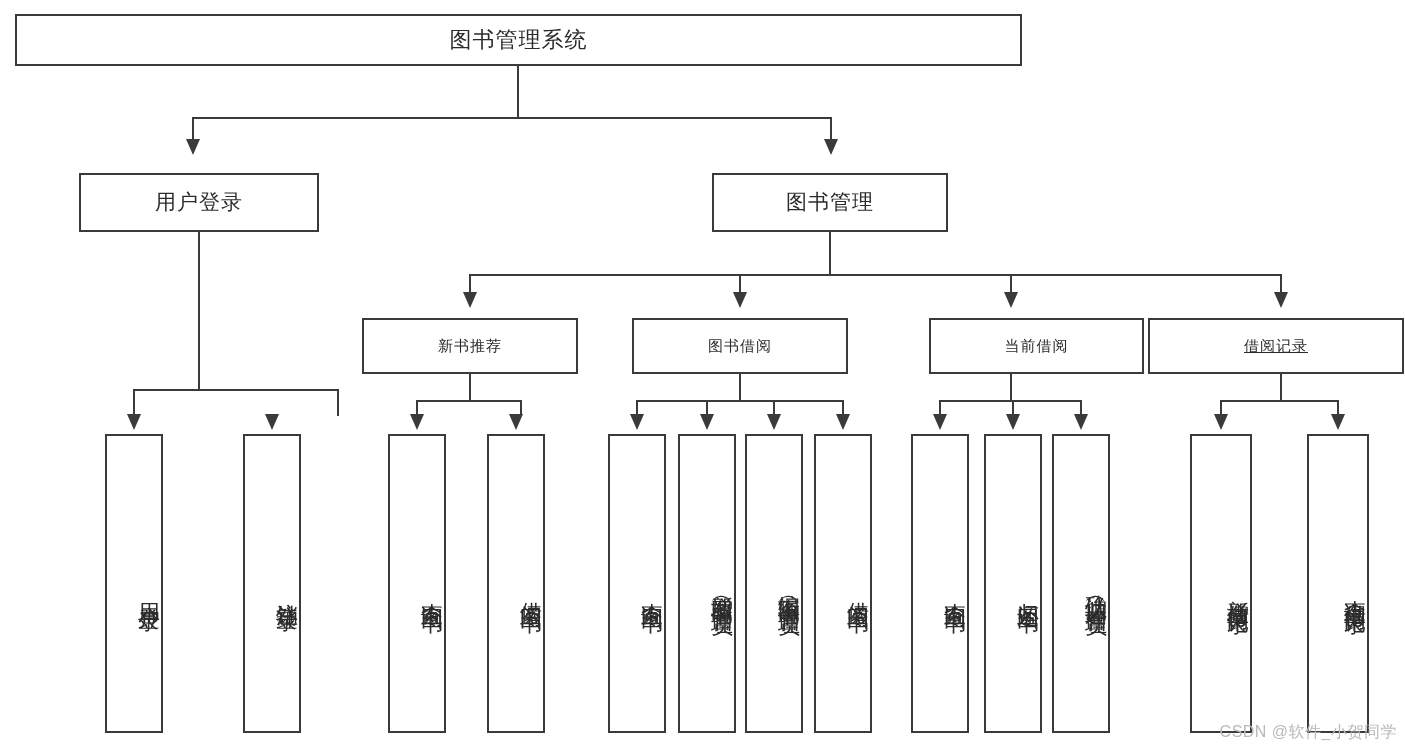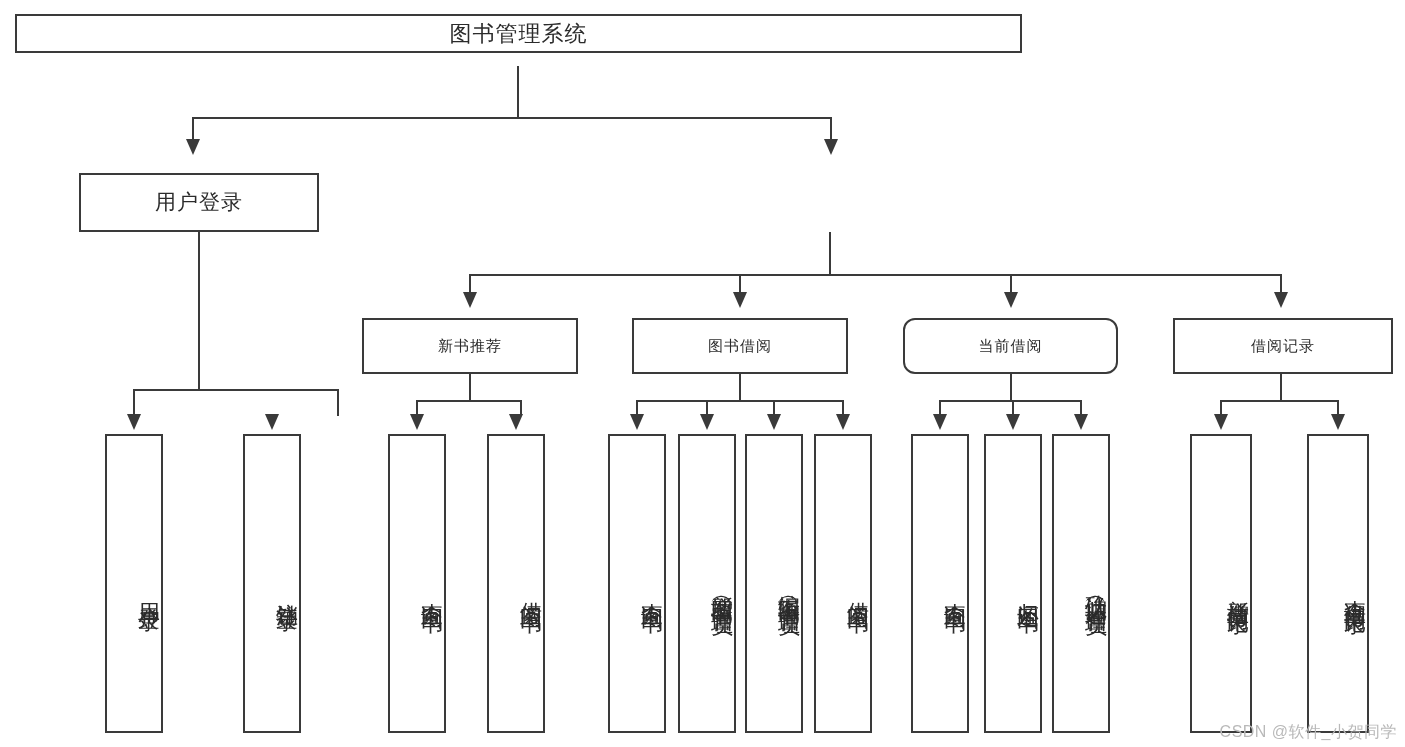--- a/index.html
+++ b/index.html
@@ -72,33 +72,36 @@
     letter-spacing:0.5px;
     white-space:nowrap;
     pointer-events:none;
   }
 </style>
 </head>
 <body>
 
 <div id="canvas">
 
-  <div class="node root" style="left:15px;top:14px;width:1007px;height:39px;">
+  <div class="node root" style="left:15px;top:14px;width:1007px;height:52px;">
     <span>图书管理系统</span>
   </div>
 
   <div class="vline" style="left:517px;top:66px;height:51px;"></div>
   <div class="hline" style="left:192px;top:117px;width:640px;"></div>
   <div class="vline" style="left:192px;top:117px;height:24px;"></div>
   <div class="vline" style="left:830px;top:117px;height:24px;"></div>
   <div class="arrow" style="left:186px;top:139px;"></div>
   <div class="arrow" style="left:824px;top:139px;"></div>
 
   <div class="node lvl1" style="left:79px;top:173px;width:240px;height:59px;">
     <span>用户登录</span>
+  </div>
+  <div class="node lvl1" style="left:712px;top:173px;width:236px;height:59px;">
+    <span>图书管理</span>
   </div>
 
   <div class="vline" style="left:198px;top:232px;height:157px;"></div>
   <div class="hline" style="left:133px;top:389px;width:206px;"></div>
   <div class="vline" style="left:133px;top:389px;height:27px;"></div>
   <div class="vline" style="left:337px;top:389px;height:27px;"></div>
   <div class="arrow" style="left:127px;top:414px;"></div>
   <div class="arrow" style="left:265px;top:414px;"></div>
 
   <div class="vline" style="left:829px;top:232px;height:42px;"></div>
@@ -111,24 +114,24 @@
   <div class="arrow" style="left:733px;top:292px;"></div>
   <div class="arrow" style="left:1004px;top:292px;"></div>
   <div class="arrow" style="left:1274px;top:292px;"></div>
 
   <div class="node lvl2" style="left:362px;top:318px;width:216px;height:56px;">
     <span>新书推荐</span>
   </div>
   <div class="node lvl2" style="left:632px;top:318px;width:216px;height:56px;">
     <span>图书借阅</span>
   </div>
-  <div class="node lvl2" style="left:903px;top:318px;width:215px;height:56px;border-radius:12px;">
+  <div class="node lvl2" style="left:929px;top:318px;width:215px;height:56px;">
     <span>当前借阅</span>
   </div>
-  <div class="node lvl2" style="left:1173px;top:318px;width:220px;height:56px;">
+  <div class="node lvl2" style="left:1148px;top:318px;width:256px;height:56px;text-decoration:underline;">
     <span>借阅记录</span>
   </div>
 
   <div class="vline" style="left:469px;top:374px;height:26px;"></div>
   <div class="hline" style="left:416px;top:400px;width:106px;"></div>
   <div class="vline" style="left:416px;top:400px;height:16px;"></div>
   <div class="vline" style="left:520px;top:400px;height:16px;"></div>
   <div class="arrow" style="left:410px;top:414px;"></div>
   <div class="arrow" style="left:509px;top:414px;"></div>
 

